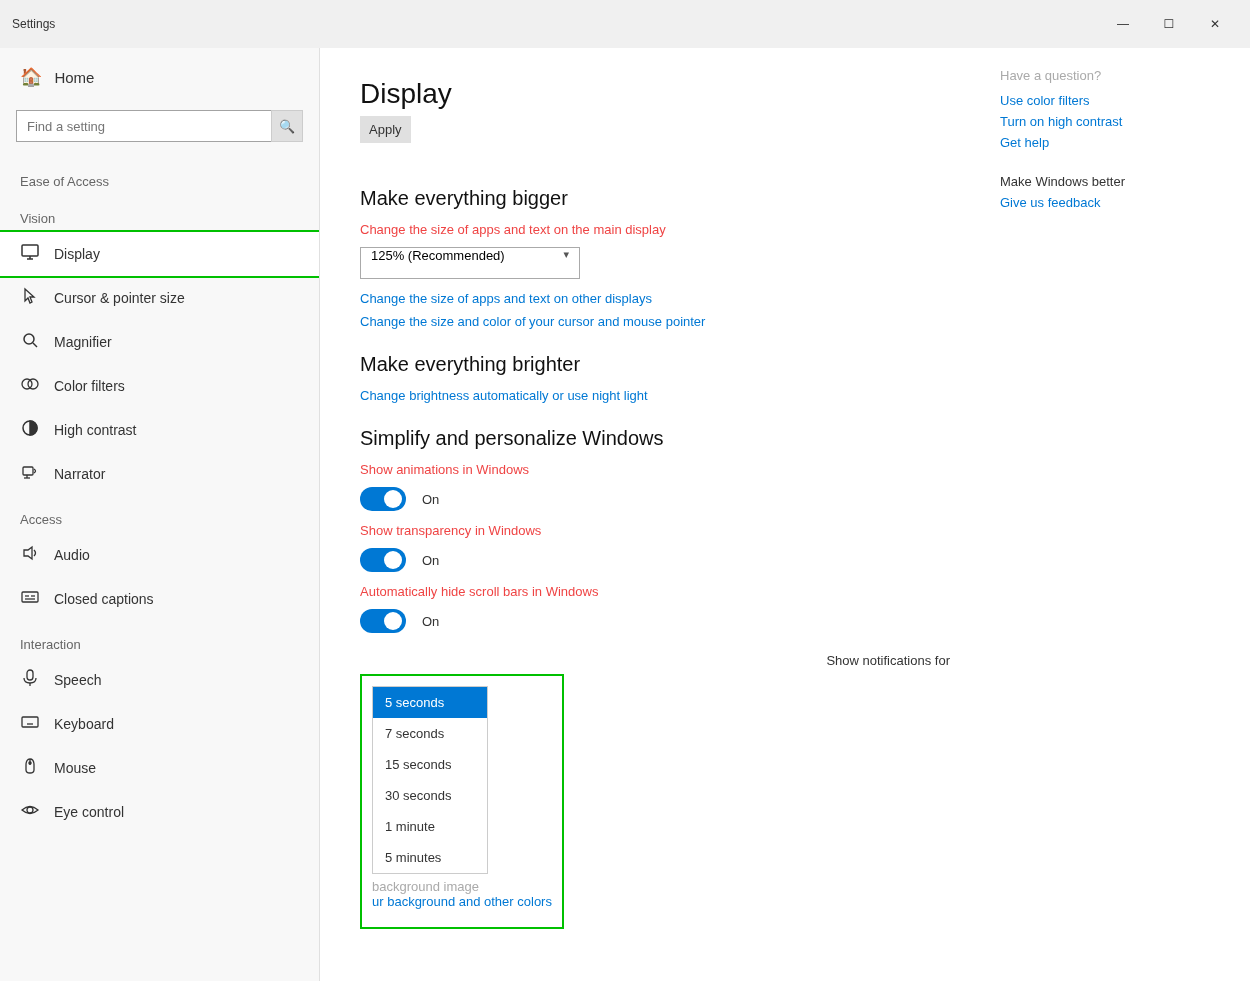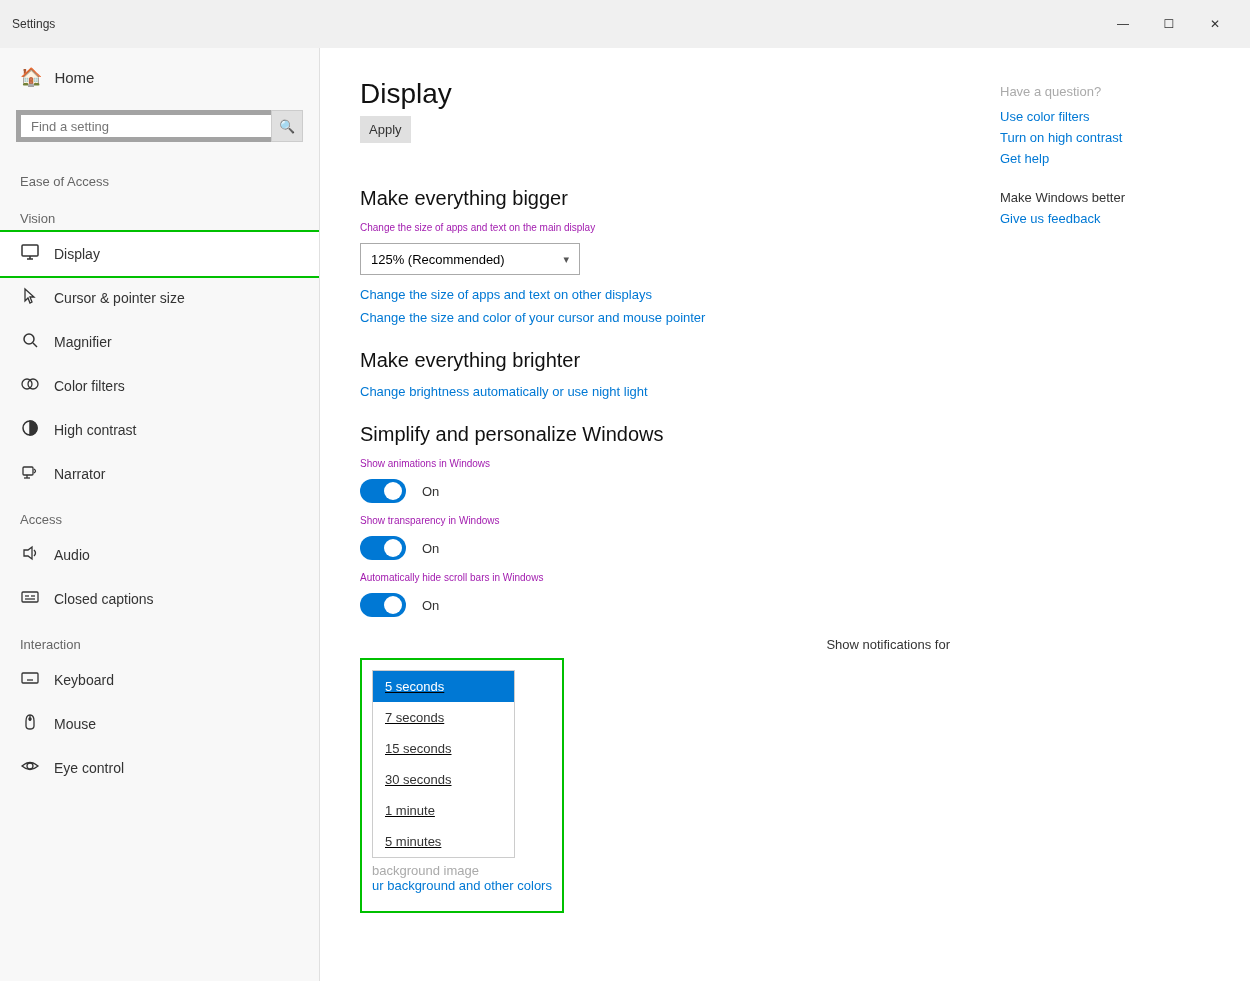--- a/index.html
+++ b/index.html
@@ -82,21 +82,21 @@
     }
 
     .sidebar-search {
       margin: 4px 16px 16px 16px;
       position: relative;
     }
     .sidebar-search input {
       width: 100%;
       height: 32px;
       padding: 0 32px 0 10px;
-      border: 5px solid #a3a3a3;
+      border: 1px solid #a3a3a3;
       background: white;
       font-size: 13px;
       outline: none;
     }
     .search-icon-btn {
       position: absolute;
       right: 0;
       top: 0;
       width: 32px;
       height: 32px;
@@ -167,38 +167,37 @@
 
     .section-title {
       font-size: 20px;
       font-weight: 300;
       color: #111;
       margin-bottom: 12px;
       margin-top: 24px;
     }
 
     .section-desc {
-      font-size: 10px;
-      color: #a21caf;
+      font-size: 13px;
+      color: #ef4444;
       margin-bottom: 10px;
     }
 
     .dropdown-container {
       margin-bottom: 12px;
     }
     .dropdown-select {
       width: 220px;
       height: 32px;
       padding: 0 10px;
       border: 1px solid #aaa;
       background: white;
       font-size: 13px;
       cursor: pointer;
       display: flex;
-      align-items: center;
       justify-content: space-between;
       position: relative;
     }
     .dropdown-arrow { font-size: 11px; color: #555; }
 
     .link-text {
       color: #0078d4;
       font-size: 13px;
       cursor: pointer;
       text-decoration: none;
@@ -252,40 +251,38 @@
     .dropdown-popup-container {
       border: 2px solid #00c000;
       padding: 10px;
       display: inline-block;
       position: relative;
       background: white;
     }
     .dropdown-list {
       border: 1px solid #ccc;
       background: white;
-      width: 143px;
-      text-decoration: underline;
+      width: 116px;
     }
     .dropdown-list-item {
       padding: 8px 12px;
       font-size: 13px;
       cursor: pointer;
       color: #333;
     }
     .dropdown-list-item.selected {
       background: #0078d4;
       color: white;
     }
 
     
     .right-panel {
       width: 260px;
       padding: 20px 7px 20px 10px;
       flex-shrink: 0;
-      margin-top: 16px;
     }
 
     .right-panel-section {
       margin-bottom: 24px;
     }
     .right-panel-title {
       font-size: 13px;
       color: #aaa;
       margin-bottom: 10px;
     }
@@ -433,20 +430,30 @@
           <line x1="5" y1="9" x2="9" y2="9" stroke="#333" stroke-width="1.3"></line>
           <line x1="5" y1="12" x2="15" y2="12" stroke="#333" stroke-width="1.3"></line>
           <line x1="11" y1="9" x2="15" y2="9" stroke="#333" stroke-width="1.3"></line>
         </svg>
       </span>
       <span class="sidebar-item-label">Closed captions</span>
     </div>
 
     <div class="sidebar-section-label">Interaction</div>
 
+    <div class="sidebar-item">
+      <span class="sidebar-item-icon">
+        <svg class="icon-svg" viewBox="0 0 20 20">
+          <rect x="7" y="2" width="6" height="10" rx="3" stroke="#333" stroke-width="1.3" fill="none"></rect>
+          <path d="M4 10 Q4 15 10 15 Q16 15 16 10" stroke="#333" stroke-width="1.3" fill="none"></path>
+          <line x1="10" y1="15" x2="10" y2="18" stroke="#333" stroke-width="1.3"></line>
+        </svg>
+      </span>
+      <span class="sidebar-item-label">Speech</span>
+    </div>
 
     <div class="sidebar-item">
       <span class="sidebar-item-icon">
         <svg class="icon-svg" viewBox="0 0 20 20">
           <rect x="2" y="5" width="16" height="10" rx="1" stroke="#333" stroke-width="1.3" fill="none"></rect>
           <line x1="5" y1="9" x2="5" y2="9" stroke="#333" stroke-width="2"></line>
           <line x1="8" y1="9" x2="8" y2="9" stroke="#333" stroke-width="2"></line>
           <line x1="11" y1="9" x2="11" y2="9" stroke="#333" stroke-width="2"></line>
           <line x1="14" y1="9" x2="14" y2="9" stroke="#333" stroke-width="2"></line>
           <line x1="7" y1="12" x2="13" y2="12" stroke="#333" stroke-width="1.3"></line>

